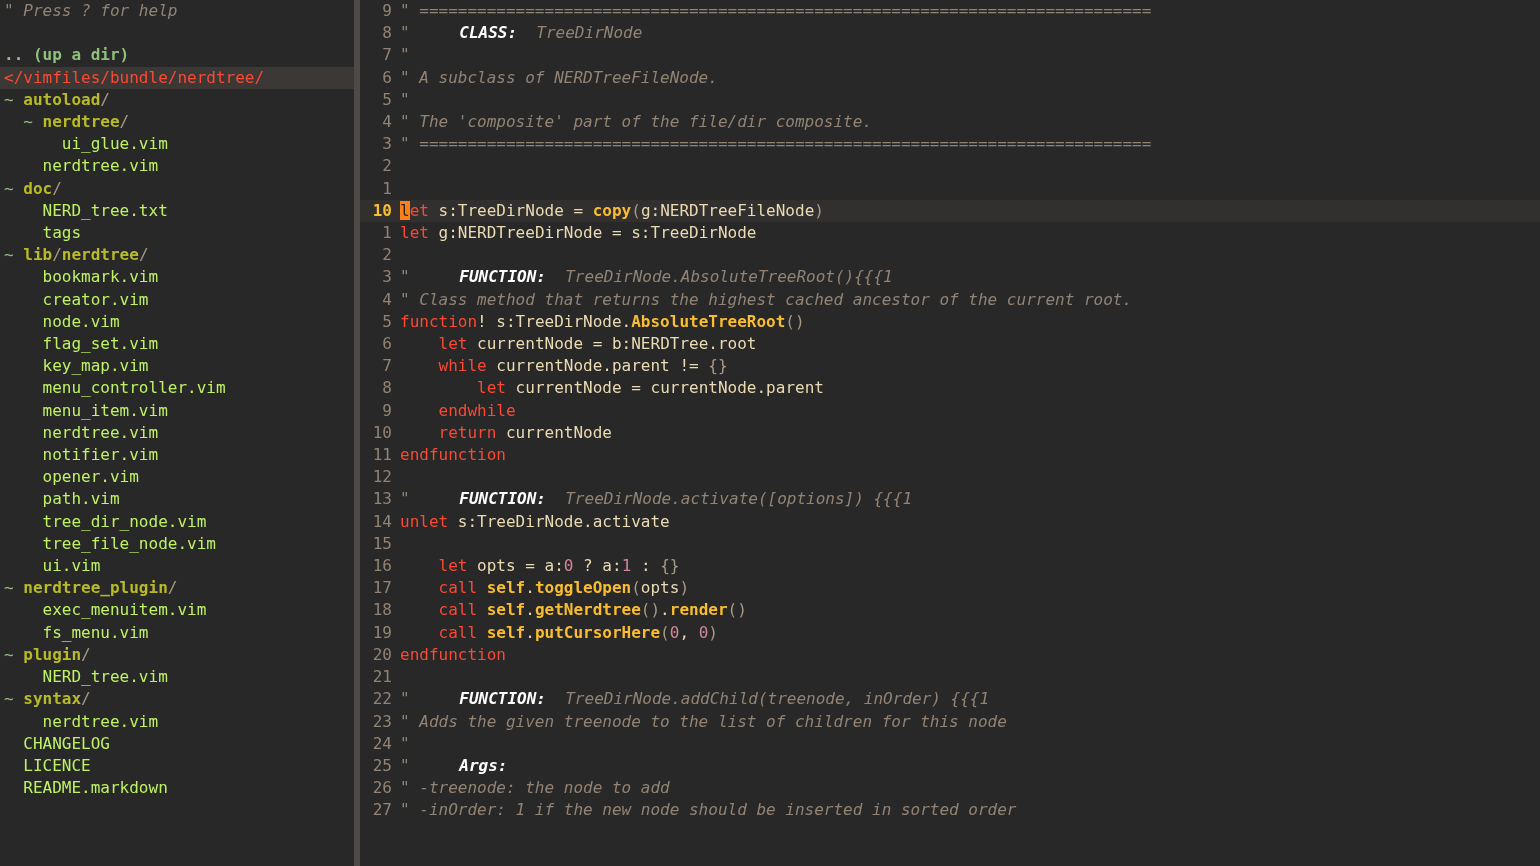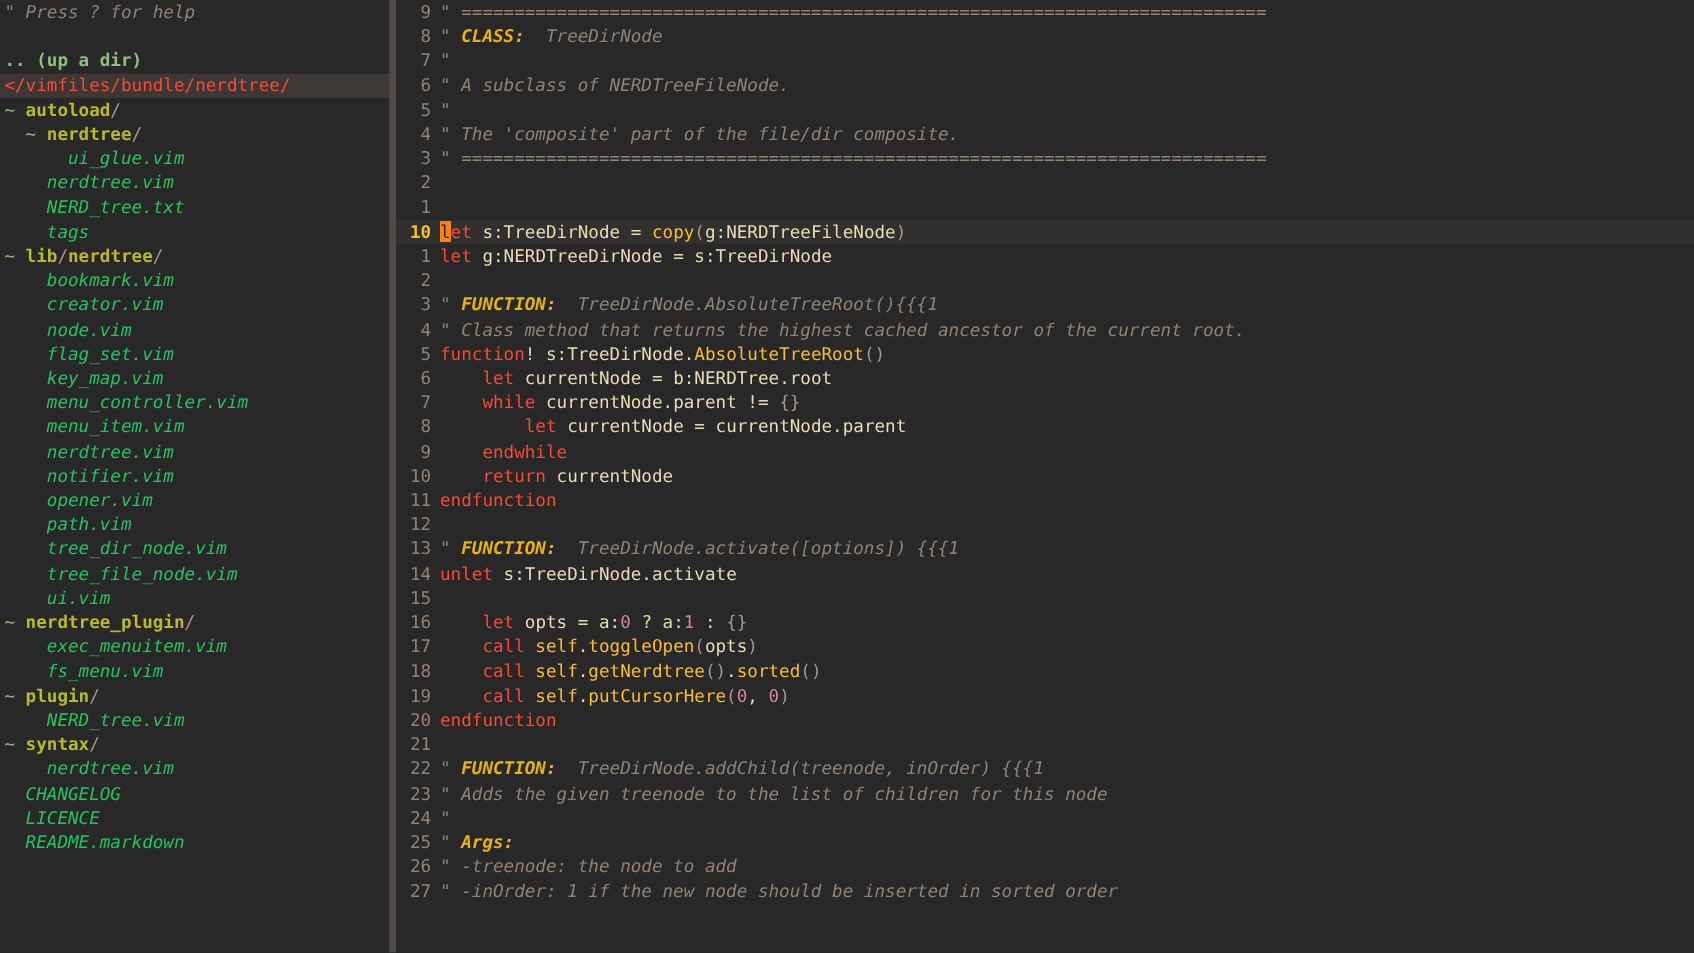--- a/index.html
+++ b/index.html
@@ -24,21 +24,21 @@
     white-space: pre;
     cursor: pointer;
     padding-left: 4px;
   }
   .help { color: #928374; font-style: italic; }
   .updir { color: #8ec07c; font-weight: bold; }
   .rootpath { color: #fb4934; background: #3c3836; display: inline-block; width: 100%; }
   .tilde { color: #8ec07c; }
   .dir { color: #b8bb26; font-weight: bold; }
   .slash { color: #a89984; }
-  .file { color: #22c55e; font-style: italic; }
+  .file { color: #bef264; }
   .divider {
     width: 6px;
     background: #504945;
     border-left: 1px solid #504945;
     flex-shrink: 0;
   }
   .main {
     flex: 1;
     background: #282828;
     overflow: hidden;
@@ -52,24 +52,24 @@
     text-align: right;
     color: #928374;
     padding-right: 8px;
     flex-shrink: 0;
     user-select: none;
   }
   .gutter-cursor { color: #fabd2f; font-weight: bold; }
   .cursor-line { background: #32302f; }
   .code { color: #ebdbb2; }
   .comment { color: #928374; font-style: italic; }
-  .comment-bold { color: #eab308; font-style: italic; font-weight: bold; }
+  .comment-bold { color: #ffffff; font-style: italic; font-weight: bold; margin-left: 40px; }
   .kw { color: #fb4934; }
   .id { color: #ebdbb2; }
-  .func { color: #fabd2f; font-weight: normal; }
+  .func { color: #fabd2f; font-weight: bold; }
   .op { color: #ebdbb2; }
   .paren { color: #a89984; }
   .brace { color: #a89984; }
   .num { color: #d3869b; }
   .field { color: #ebdbb2; }
   .cursorblock { background: #fe8019; color: #282828; }
 </style>
 </head>
 <body>
 
@@ -77,20 +77,21 @@
   <div class="sidebar">
     <div class="sidebar-line help">" Press ? for help</div>
     <div class="sidebar-line">&nbsp;</div>
     <div class="sidebar-line updir">.. (up a dir)</div>
     <div class="sidebar-line rootpath">&lt;/vimfiles/bundle/nerdtree/</div>
     <div id="tree-entries">
         <div class="sidebar-line"><span class="tilde">~ </span><span class="dir">autoload</span><span class="slash">/</span></div>
         <div class="sidebar-line">  <span class="tilde">~ </span><span class="dir">nerdtree</span><span class="slash">/</span></div>
         <div class="sidebar-line">      <span class="file">ui_glue.vim</span></div>
         <div class="sidebar-line">    <span class="file">nerdtree.vim</span></div>
+        <div class="sidebar-line"><span class="tilde">~ </span><span class="dir">doc</span><span class="slash">/</span></div>
         <div class="sidebar-line">    <span class="file">NERD_tree.txt</span></div>
         <div class="sidebar-line">    <span class="file">tags</span></div>
         <div class="sidebar-line"><span class="tilde">~ </span><span class="dir">lib</span><span class="slash">/</span><span class="dir">nerdtree</span><span class="slash">/</span></div>
         <div class="sidebar-line">    <span class="file">bookmark.vim</span></div>
         <div class="sidebar-line">    <span class="file">creator.vim</span></div>
         <div class="sidebar-line">    <span class="file">node.vim</span></div>
         <div class="sidebar-line">    <span class="file">flag_set.vim</span></div>
         <div class="sidebar-line">    <span class="file">key_map.vim</span></div>
         <div class="sidebar-line">    <span class="file">menu_controller.vim</span></div>
         <div class="sidebar-line">    <span class="file">menu_item.vim</span></div>
@@ -136,21 +137,21 @@
         <div class="code-line"><div class="gutter">8</div><div class="code">        <span class="kw">let</span> <span class="id">currentNode</span> <span class="op">=</span> <span class="id">currentNode</span><span class="op">.</span><span class="field">parent</span></div></div>
         <div class="code-line"><div class="gutter">9</div><div class="code">    <span class="kw">endwhile</span></div></div>
         <div class="code-line"><div class="gutter">10</div><div class="code">    <span class="kw">return</span> <span class="id">currentNode</span></div></div>
         <div class="code-line"><div class="gutter">11</div><div class="code"><span class="kw">endfunction</span></div></div>
         <div class="code-line"><div class="gutter">12</div><div class="code">&nbsp;</div></div>
         <div class="code-line"><div class="gutter">13</div><div class="code"><span class="comment">" <span class="comment-bold">FUNCTION:</span>  TreeDirNode.activate([options]) {{{1</span></div></div>
         <div class="code-line"><div class="gutter">14</div><div class="code"><span class="kw">unlet</span> <span class="id">s:TreeDirNode</span><span class="op">.</span><span class="field">activate</span></div></div>
         <div class="code-line"><div class="gutter">15</div></div>
         <div class="code-line"><div class="gutter">16</div><div class="code">    <span class="kw">let</span> <span class="id">opts</span> <span class="op">=</span> <span class="id">a:</span><span class="num">0</span> <span class="op">?</span> <span class="id">a:</span><span class="num">1</span> <span class="op">:</span> <span class="brace">{}</span></div></div>
         <div class="code-line"><div class="gutter">17</div><div class="code">    <span class="kw">call</span> <span class="func">self</span><span class="op">.</span><span class="func">toggleOpen</span><span class="paren">(</span><span class="id">opts</span><span class="paren">)</span></div></div>
-        <div class="code-line"><div class="gutter">18</div><div class="code">    <span class="kw">call</span> <span class="func">self</span><span class="op">.</span><span class="func">getNerdtree</span><span class="paren">()</span><span class="op">.</span><span class="func">sorted</span><span class="paren">()</span></div></div>
+        <div class="code-line"><div class="gutter">18</div><div class="code">    <span class="kw">call</span> <span class="func">self</span><span class="op">.</span><span class="func">getNerdtree</span><span class="paren">()</span><span class="op">.</span><span class="func">render</span><span class="paren">()</span></div></div>
         <div class="code-line"><div class="gutter">19</div><div class="code">    <span class="kw">call</span> <span class="func">self</span><span class="op">.</span><span class="func">putCursorHere</span><span class="paren">(</span><span class="num">0</span><span class="op">, </span><span class="num">0</span><span class="paren">)</span></div></div>
         <div class="code-line"><div class="gutter">20</div><div class="code"><span class="kw">endfunction</span></div></div>
         <div class="code-line"><div class="gutter">21</div><div class="code">&nbsp;</div></div>
         <div class="code-line"><div class="gutter">22</div><div class="code"><span class="comment">" <span class="comment-bold">FUNCTION:</span>  TreeDirNode.addChild(treenode, inOrder) {{{1</span></div></div>
         <div class="code-line"><div class="gutter">23</div><div class="code"><span class="comment">" Adds the given treenode to the list of children for this node</span></div></div>
         <div class="code-line"><div class="gutter">24</div><div class="code"><span class="comment">"</span></div></div>
         <div class="code-line"><div class="gutter">25</div><div class="code"><span class="comment">" <span class="comment-bold">Args:</span></span></div></div>
         <div class="code-line"><div class="gutter">26</div><div class="code"><span class="comment">" -treenode: the node to add</span></div></div>
         <div class="code-line"><div class="gutter">27</div><div class="code"><span class="comment">" -inOrder: 1 if the new node should be inserted in sorted order</span></div></div>
       </div>

